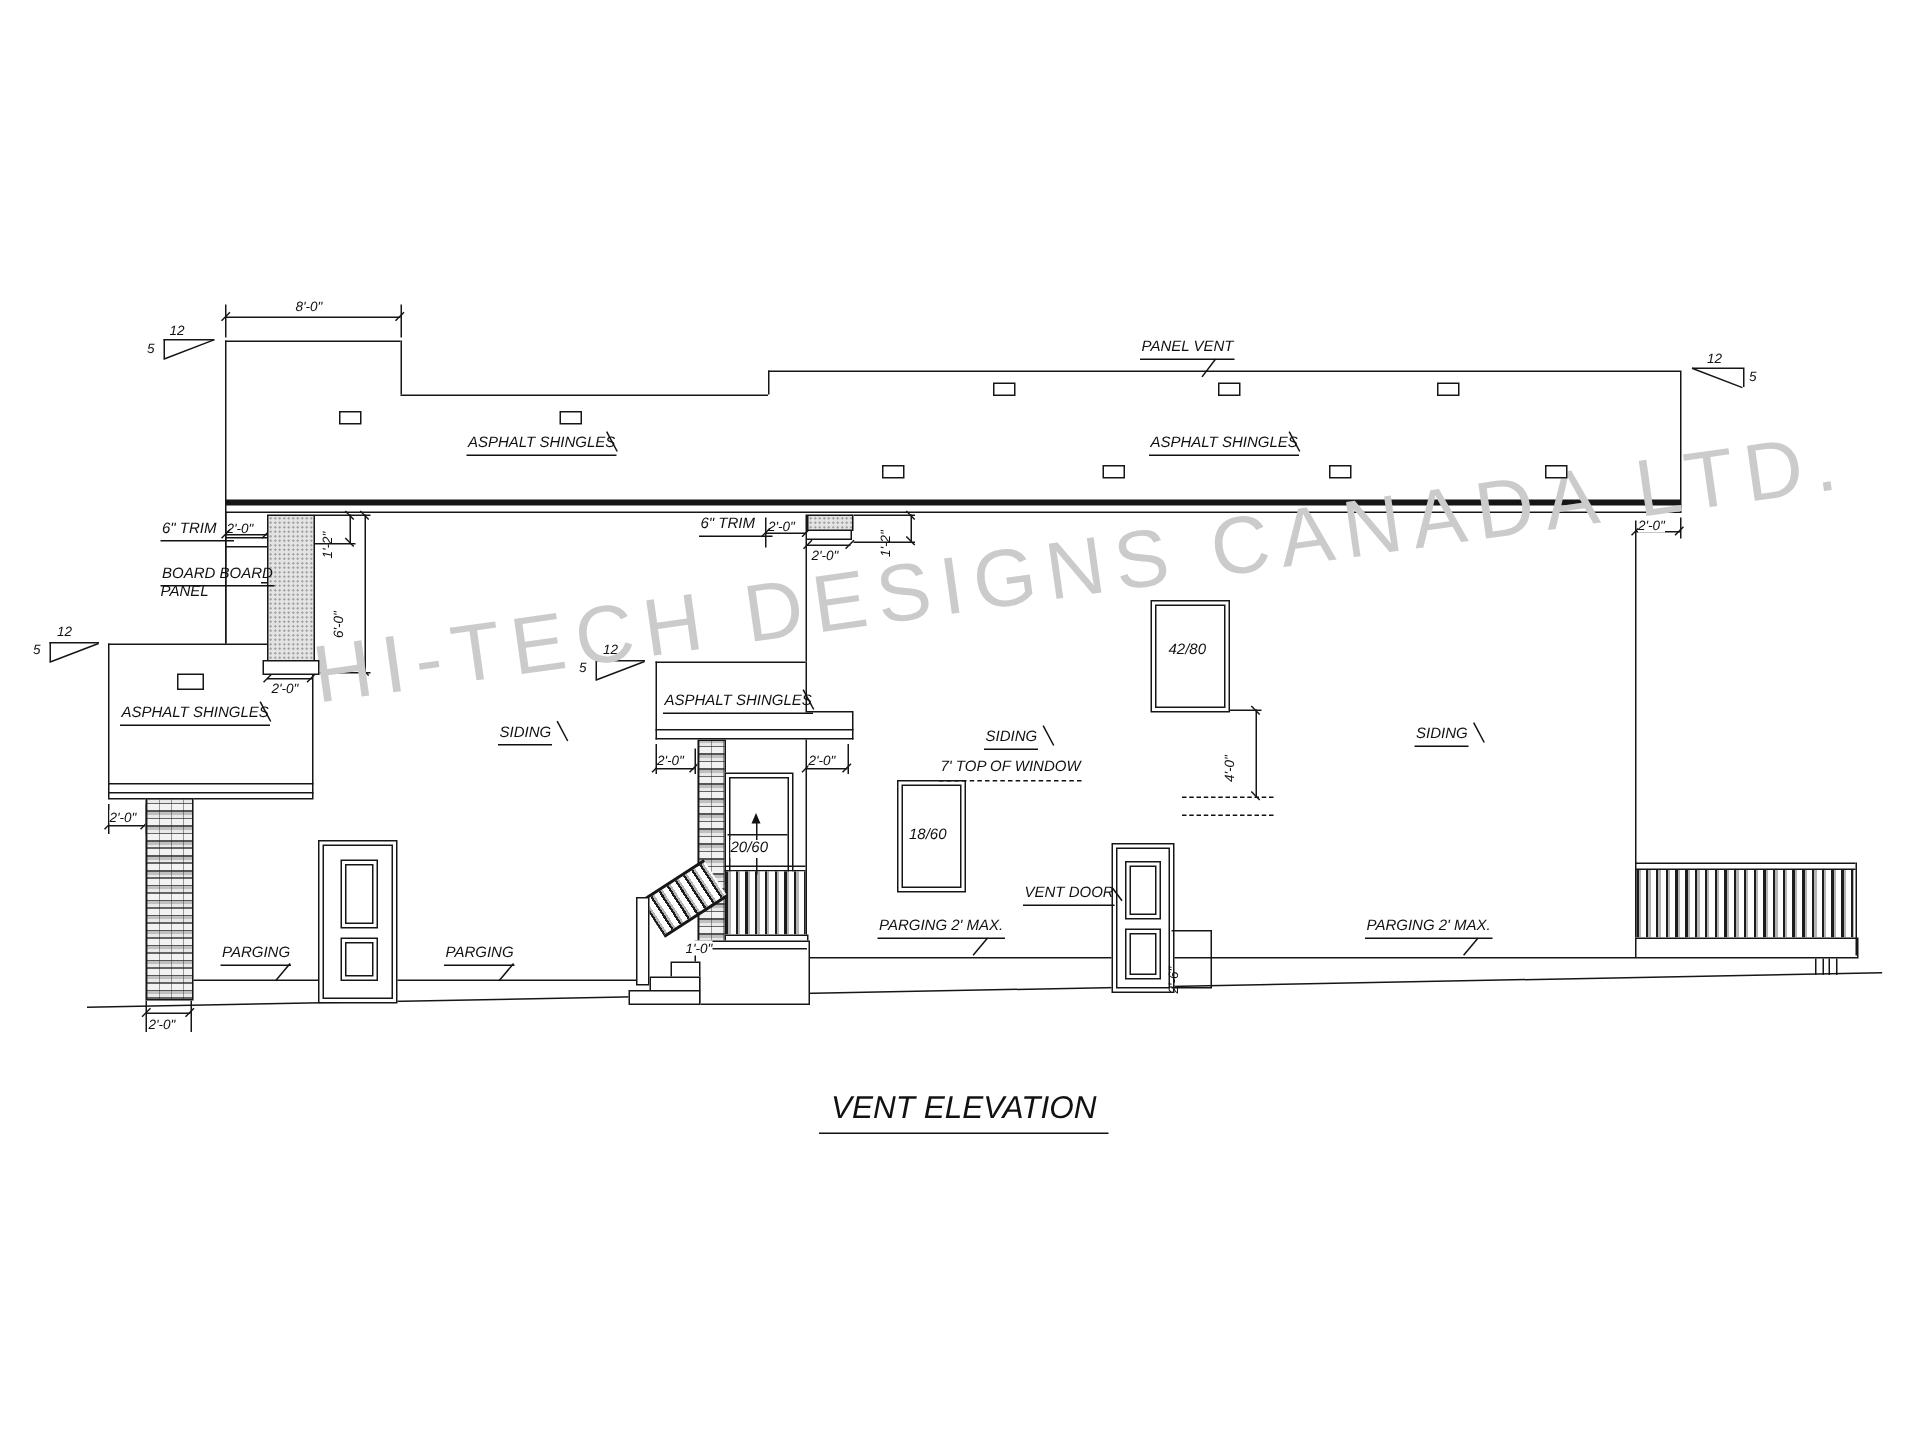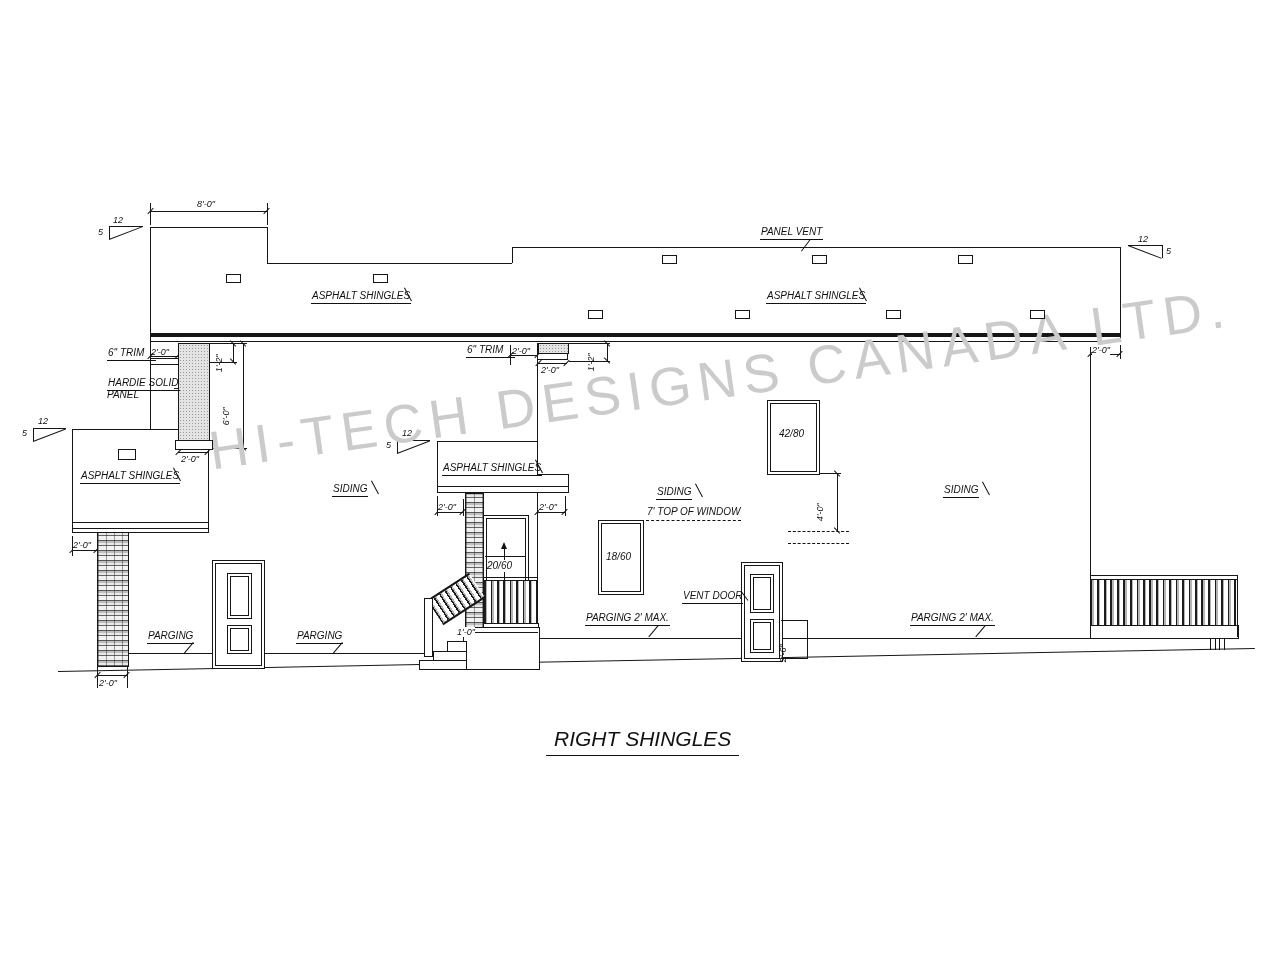--- a/index.html
+++ b/index.html
@@ -108,21 +108,21 @@
     <div class="a" style="left:175px;top:440px;width:36px;height:8px;border:1px solid #161616;background:#fff;z-index:2"></div>
     <div class="ln" style="left:210px;top:343px;width:37px;height:1px"></div>
     <div class="ln" style="left:210px;top:362px;width:27px;height:1px"></div>
     <div class="ln" style="left:213px;top:448px;width:34px;height:1px"></div>
     <div class="dimv" style="left:233px;top:343px;height:19px"></div>
     <span class="t t9 vtxt" style="left:224px;top:362px">1'-2"</span>
     <div class="dimv" style="left:243px;top:343px;height:105px"></div>
     <span class="t t9 vtxt" style="left:231px;top:415px">6'-0"</span>
     <div class="dimh" style="left:178px;top:452px;width:30px"></div>
     <div class="t t9" style="left:181px;top:454px">2'-0"</div>
-    <span class="t u" style="left:107px;top:377px">HARDIE SOLID</span>
+    <span class="t u" style="left:107px;top:377px">BOARD BOARD</span>
     <span class="t" style="left:107px;top:389px">PANEL</span>
     <div class="ln" style="left:174px;top:388px;width:14px;height:1px"></div>
   </div>
 
   <div>
     <span class="t u" style="left:466px;top:344px;padding-right:12px">6" TRIM</span>
     <div class="ln" style="left:510px;top:345px;width:1px;height:20px"></div>
     <div class="dimh" style="left:510px;top:355px;width:28px"></div>
     <div class="t t9" style="left:512px;top:346px;z-index:4">2'-0"</div>
     <div class="stipple" style="left:538px;top:343px;width:29px;height:9px"></div>
@@ -244,21 +244,21 @@
   <div>
     <div class="ln" style="left:537px;top:493px;width:1px;height:139px"></div>
     <div class="ln" style="left:1090px;top:347px;width:1px;height:291px"></div>
     <div class="ln" style="left:538px;top:638px;width:552px;height:1px"></div>
 
     <span class="t u" style="left:656px;top:486px">SIDING</span>
     <div class="sl" style="left:695px;top:484px"></div>
     <span class="t u" style="left:943px;top:484px">SIDING</span>
     <div class="sl" style="left:982px;top:482px"></div>
 
-    <span class="t udash" style="left:646px;top:506px">7' TOP OF WINDOW</span>
+    <span class="t udash" style="left:626px;top:506px">7' TOP OF WINDOW</span>
 
     <div class="win" style="left:598px;top:520px;width:44px;height:73px">
       <div class="wini"></div>
     </div>
     <span class="t" style="left:606px;top:551px;z-index:3">18/60</span>
 
     <div class="win" style="left:767px;top:400px;width:51px;height:73px">
       <div class="wini"></div>
     </div>
     <span class="t" style="left:779px;top:428px;z-index:3">42/80</span>
@@ -297,15 +297,15 @@
     <div class="a" style="left:1090px;top:625px;width:147px;height:12px;border:1px solid #161616;background:#fff;z-index:2"></div>
     <div class="ln" style="left:1237px;top:575px;width:1px;height:62px;z-index:2"></div>
     <div class="ln" style="left:1210px;top:637px;width:1px;height:13px"></div>
     <div class="ln" style="left:1215px;top:637px;width:1px;height:13px"></div>
     <div class="ln" style="left:1219px;top:637px;width:1px;height:13px"></div>
     <div class="ln" style="left:1224px;top:637px;width:1px;height:13px"></div>
   </div>
 
   <div class="ln" style="left:58px;top:671px;width:1197px;height:1px;transform:rotate(-1.1deg);transform-origin:left center"></div>
 
-  <span class="title">RIGHT SHINGLES</span>
+  <span class="title">VENT ELEVATION</span>
 
 </div>
 
 </body></html>

